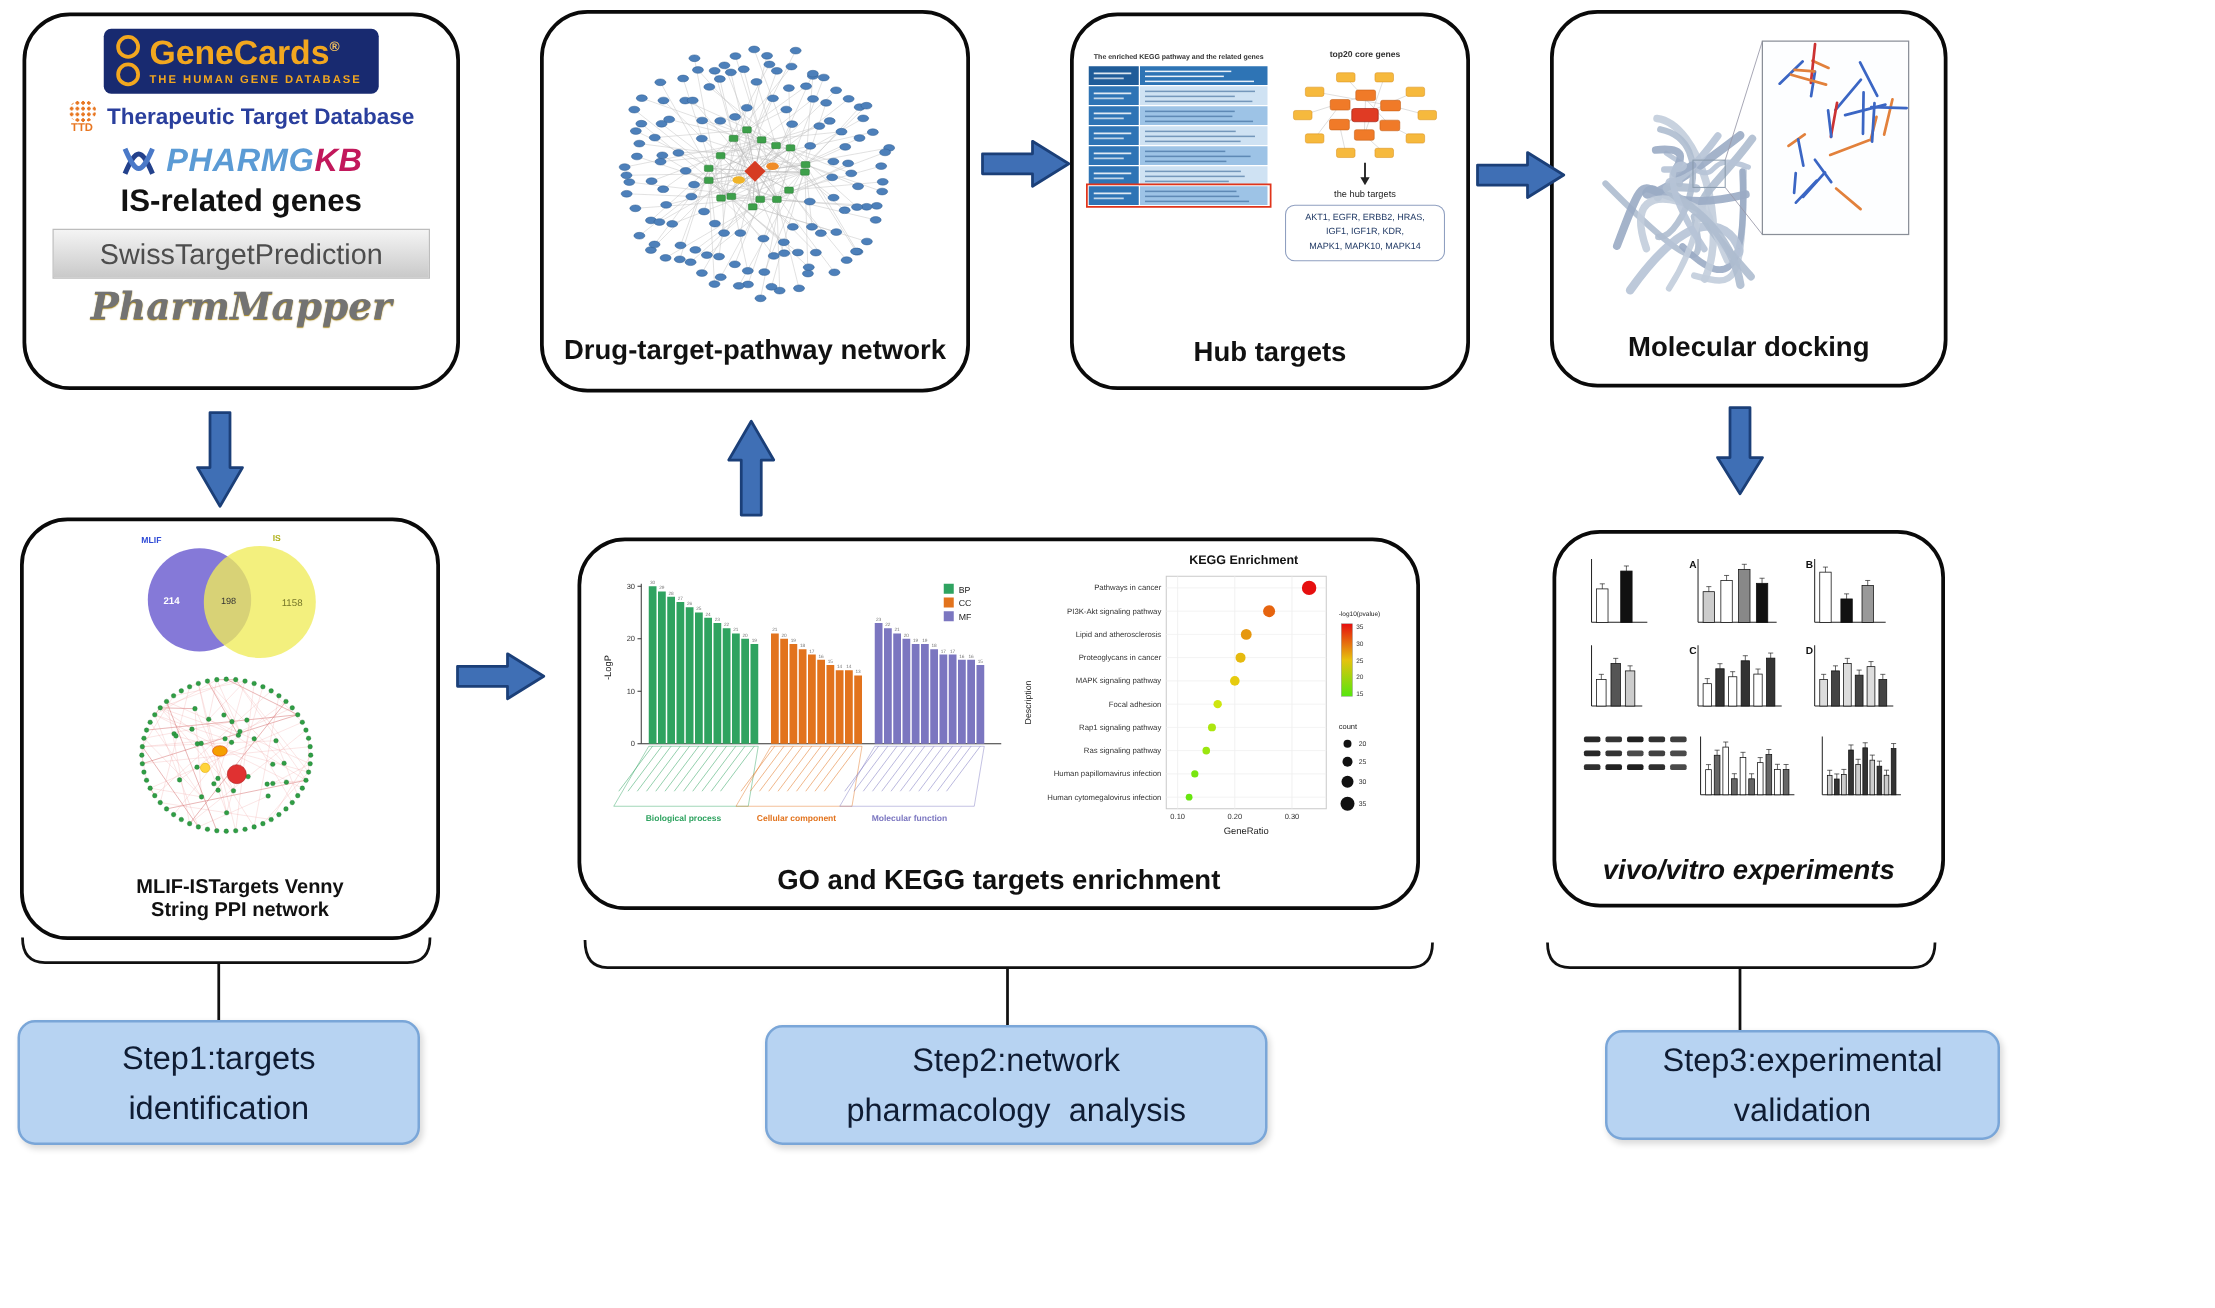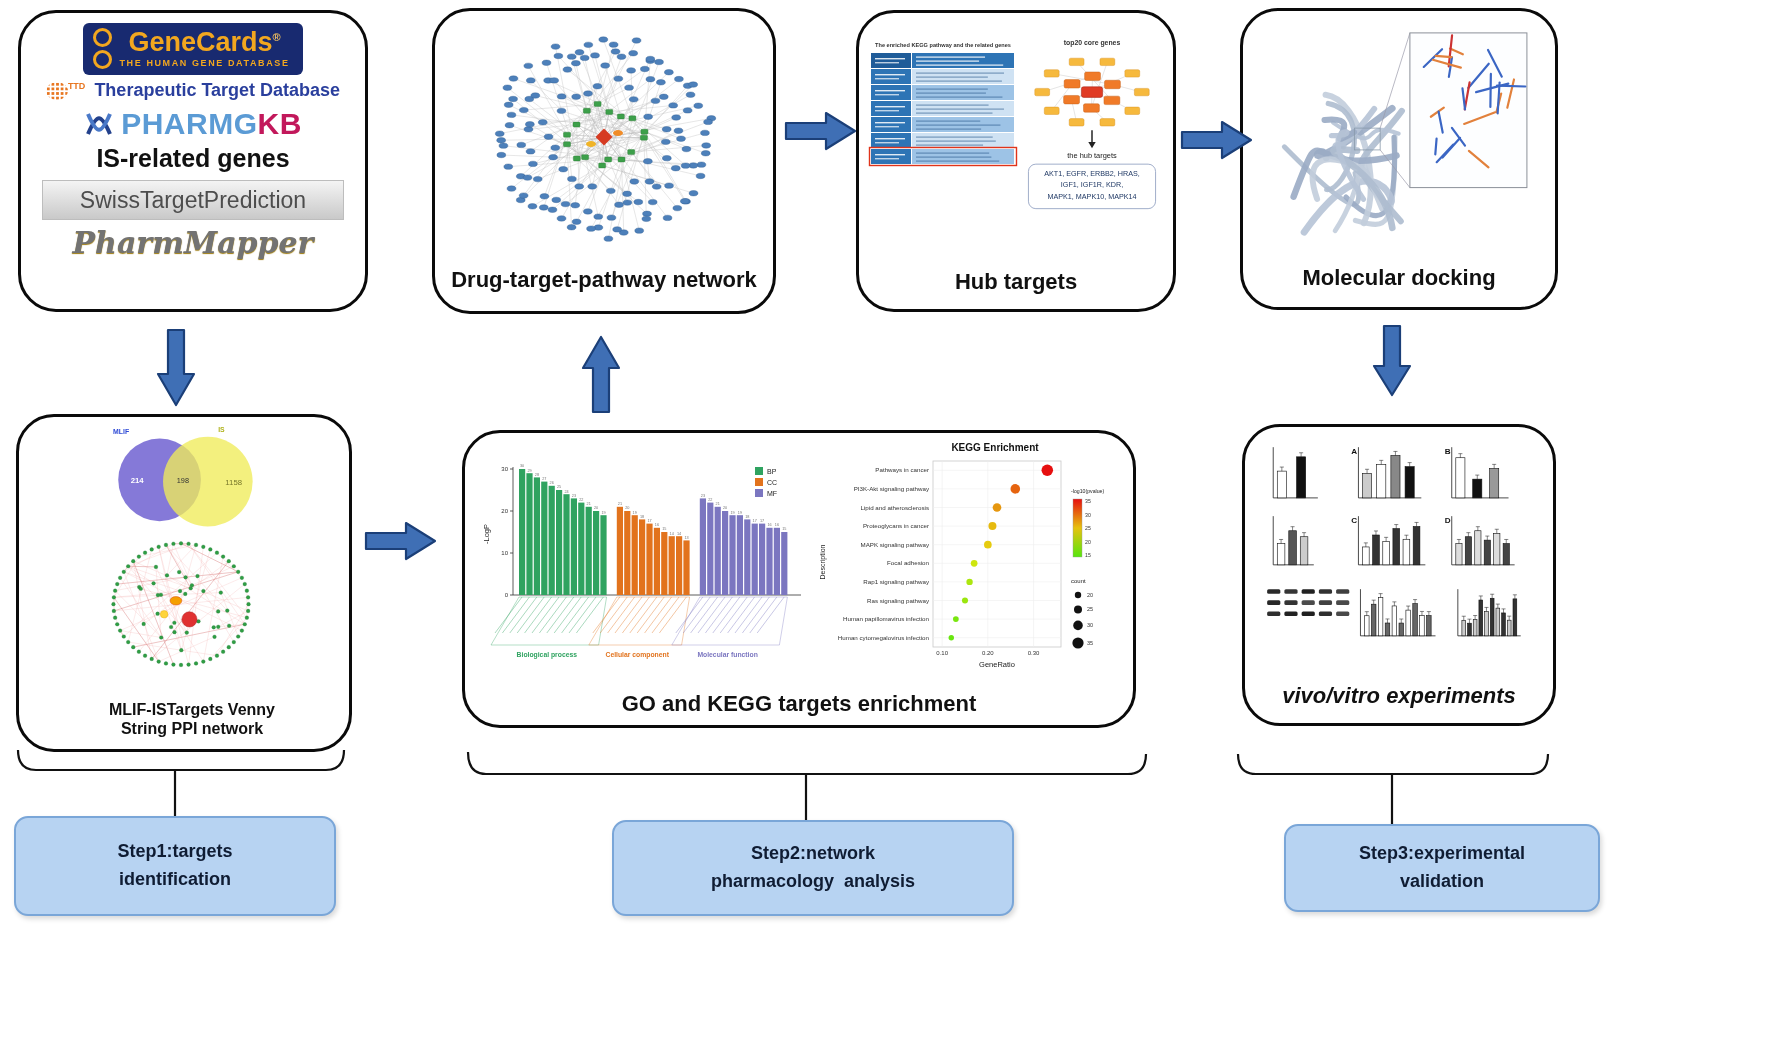--- a/index.html
+++ b/index.html
@@ -17,48 +17,48 @@
            font-weight:bold;font-size:22px;color:#111;}
   .caption2{position:absolute;left:16px;right:0;bottom:10px;text-align:center;
             font-weight:bold;font-size:16px;line-height:1.22;color:#111;}
   .caption.italic{font-style:italic;}
   svg{display:block;}
   .absvg{position:absolute;}
 
   
   .p1col{display:flex;flex-direction:column;align-items:center;padding-top:10px;}
   .genecards{display:flex;align-items:center;gap:8px;background:#182a70;border-radius:6px;
-             padding:5px 14px 6px 10px;text-align:center;}
+             padding:5px 14px 6px 10px;}
   .gc-icon{display:flex;flex-direction:column;gap:3px;}
   .coin{width:13px;height:13px;border:3.5px solid #f2a71f;border-radius:50%;display:block;}
   .gc-title{font-size:27px;font-weight:bold;color:#f2a71f;line-height:1;}
   .gc-title sup{font-size:11px;color:#f6c35e;}
   .gc-sub{font-size:9px;font-weight:bold;color:#f2a71f;letter-spacing:1.6px;margin-top:2px;}
   .ttd-row{display:flex;align-items:center;gap:9px;margin-top:5px;}
-  .ttd-icon-wrap{display:flex;flex-direction:row;}
+  .ttd-icon-wrap{display:flex;flex-direction:column;align-items:center;}
   .ttd-dots{width:22px;height:18px;border-radius:50%;
             background-image:radial-gradient(#e87722 1.3px, transparent 1.5px);
             background-size:4.6px 4.6px;}
   .ttd-abbr{font-size:9px;font-weight:bold;color:#e87722;line-height:1;}
   .ttd-name{font-size:18px;font-weight:bold;color:#2a3f9d;}
   .pgkb-row{display:flex;align-items:center;gap:7px;margin-top:6px;}
-  .pgkb-text{font-size:30px;font-weight:bold;letter-spacing:.5px;}
+  .pgkb-text{font-size:26px;font-weight:bold;letter-spacing:.5px;font-style:italic;}
   .pgkb-a{color:#5b9bd5;} .pgkb-b{color:#c2185b;}
   .is-genes{font-size:25px;font-weight:bold;color:#111;margin-top:3px;}
   .swiss{width:300px;height:38px;margin-top:7px;display:flex;align-items:center;justify-content:center;
          background:linear-gradient(180deg,#f4f4f4,#c9c9c9);border:1px solid #bdbdbd;
          font-size:23px;color:#4d4d4d;}
   .pharmmapper{margin-top:5px;font-family:"DejaVu Serif",serif;font-style:italic;font-weight:bold;
                font-size:30px;color:#737373;text-shadow:0 1px 1px #9c7b10;}
 
   
   .step{position:absolute;background:#b7d3f2;border:2px solid #7aa6d8;border-radius:14px;
         display:flex;flex-direction:column;align-items:center;justify-content:center;
         box-shadow:2px 3px 5px rgba(0,0,0,.15);}
-  .step-line{font-size:18px;font-weight:bold;color:#0f1c33;line-height:1.55;white-space:pre-wrap;text-align:right;}
+  .step-line{font-size:26px;font-weight:normal;color:#0f1c33;line-height:1.55;white-space:pre-wrap;text-align:right;}
   #step1{left:14px;top:816px;width:318px;height:96px;}
   #step2{left:612px;top:820px;width:398px;height:92px;}
   #step3{left:1284px;top:824px;width:312px;height:84px;}
 
   .overlay{position:absolute;left:0;top:0;pointer-events:none;}
 </style>
 </head>
 <body>
 
 <div class="canvas">

